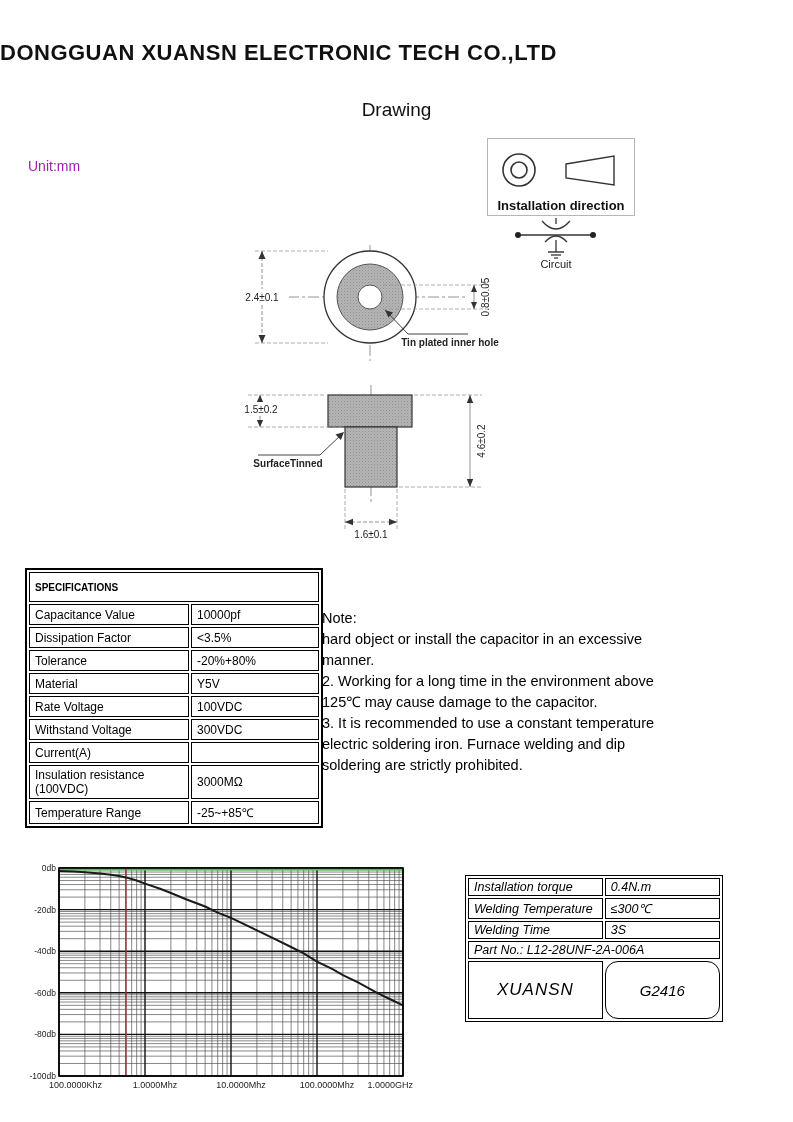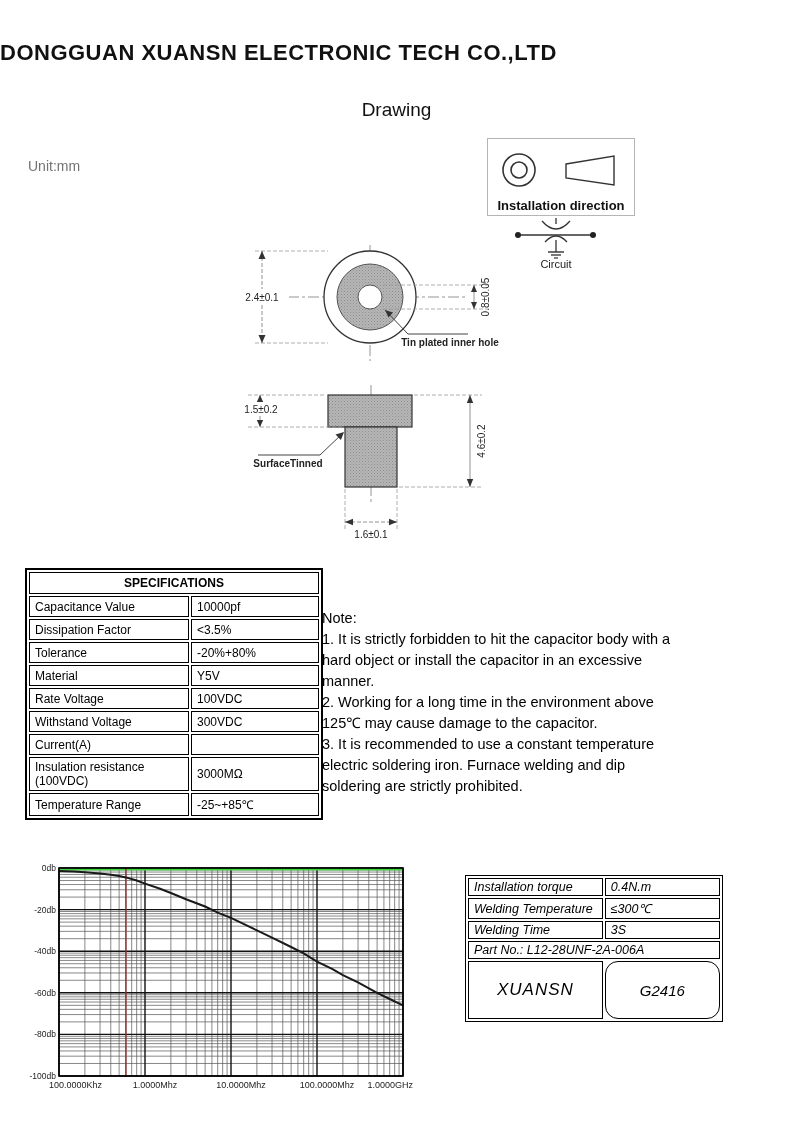--- a/index.html
+++ b/index.html
@@ -4,41 +4,41 @@
 <style>
   * { margin:0; padding:0; box-sizing:border-box; }
   html,body { background:#fff; }
   body { font-family:"Liberation Sans", sans-serif; color:#1a1a1a; }
   #page { position:relative; width:793px; height:1122px; background:#ffffff; overflow:hidden; }
 
   .company-title { position:absolute; top:40px; left:0; width:100%; text-align:left;
     font-size:22px; font-weight:bold; letter-spacing:0.5px; color:#111; }
   .doc-subtitle { position:absolute; top:99px; left:0; width:100%; text-align:center;
     font-size:19px; font-weight:normal; color:#111; }
-  .unit-label { position:absolute; top:158px; left:28px; font-size:14px; color:#737373; }
+  .unit-label { position:absolute; top:158px; left:28px; font-size:14px; color:#a21caf; }
 
   .install-box { position:absolute; left:487px; top:138px; width:148px; height:78px;
     border:1px solid #b5b5b5; background:#fff;padding-left:21px; }
   .install-box .install-label { position:absolute; bottom:2px; left:0; width:100%;
     text-align:center; font-size:13px; font-weight:bold; color:#111; }
   .install-box svg { position:absolute; top:4px; left:0; }
 
   .circuit-fig { position:absolute; left:505px; top:215px; width:110px; height:62px; }
   .circuit-label { position:absolute; left:505px; top:258px; width:102px; text-align:center;
     font-size:11px; font-weight:normal; color:#222; }
 
   .drawing-svg { position:absolute; }
   .dim-text { font-size:10px; fill:#222; font-family:"Liberation Sans", sans-serif; }
   .dim-text-bold { font-size:10px; font-weight:bold; fill:#222; font-family:"Liberation Sans", sans-serif; }
 
   table.spec-table { position:absolute; left:25px; top:568px; width:298px;
     border-collapse:separate; border-spacing:2px; background:#fff; border:2px solid #000; }
   table.spec-table td, table.spec-table th { border:1.5px solid #000; font-size:12px;
     padding:2px 5px; height:21px; text-align:left; font-weight:normal; color:#000; }
-  table.spec-table th { text-align:center; font-size:12px; font-weight:bold; height:22px; }
+  table.spec-table th { font-size:10px; font-weight:bold; height:30px; }
   table.spec-table td.val { width:128px; }
 
   .note-block { position:absolute; left:322px; top:608px; width:400px; font-size:14.5px;
     line-height:21px; color:#000; }
 
   .chart-wrap { position:absolute; left:20px; top:850px; width:430px; height:252px; }
 
   table.info-table { position:absolute; left:465px; top:875px; width:258px;
     border-collapse:separate; border-spacing:2px; background:#fff; border:1.5px solid #000; }
   table.info-table td { border:1.5px solid #000; font-size:12.5px; padding:1px 5px;
@@ -196,21 +196,20 @@
         </tr>
       <tr>
           <td>Temperature Range</td>
           <td class="val">-25~+85℃</td>
         </tr>
     </tbody>
   </table>
 
   <div class="note-block">
     <div>Note:</div>
-    <div>1. It is strictly forbidden to hit the capacitor body with a</div>
     <div>hard object or install the capacitor in an excessive</div>
     <div>manner.</div>
     <div>2. Working for a long time in the environment above</div>
     <div>125℃ may cause damage to the capacitor.</div>
     <div>3. It is recommended to use a constant temperature</div>
     <div>electric soldering iron. Furnace welding and dip</div>
     <div>soldering are strictly prohibited.</div>
   </div>
 
   <div class="chart-wrap">

